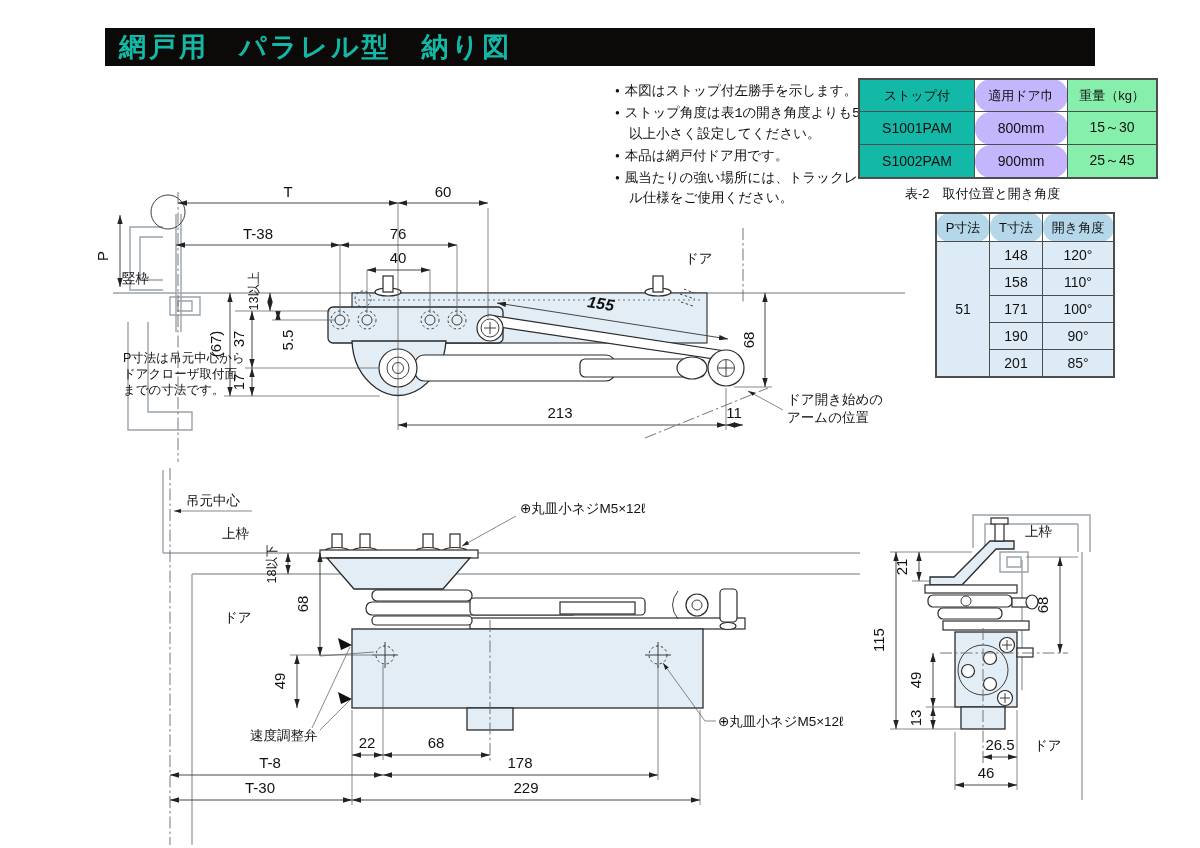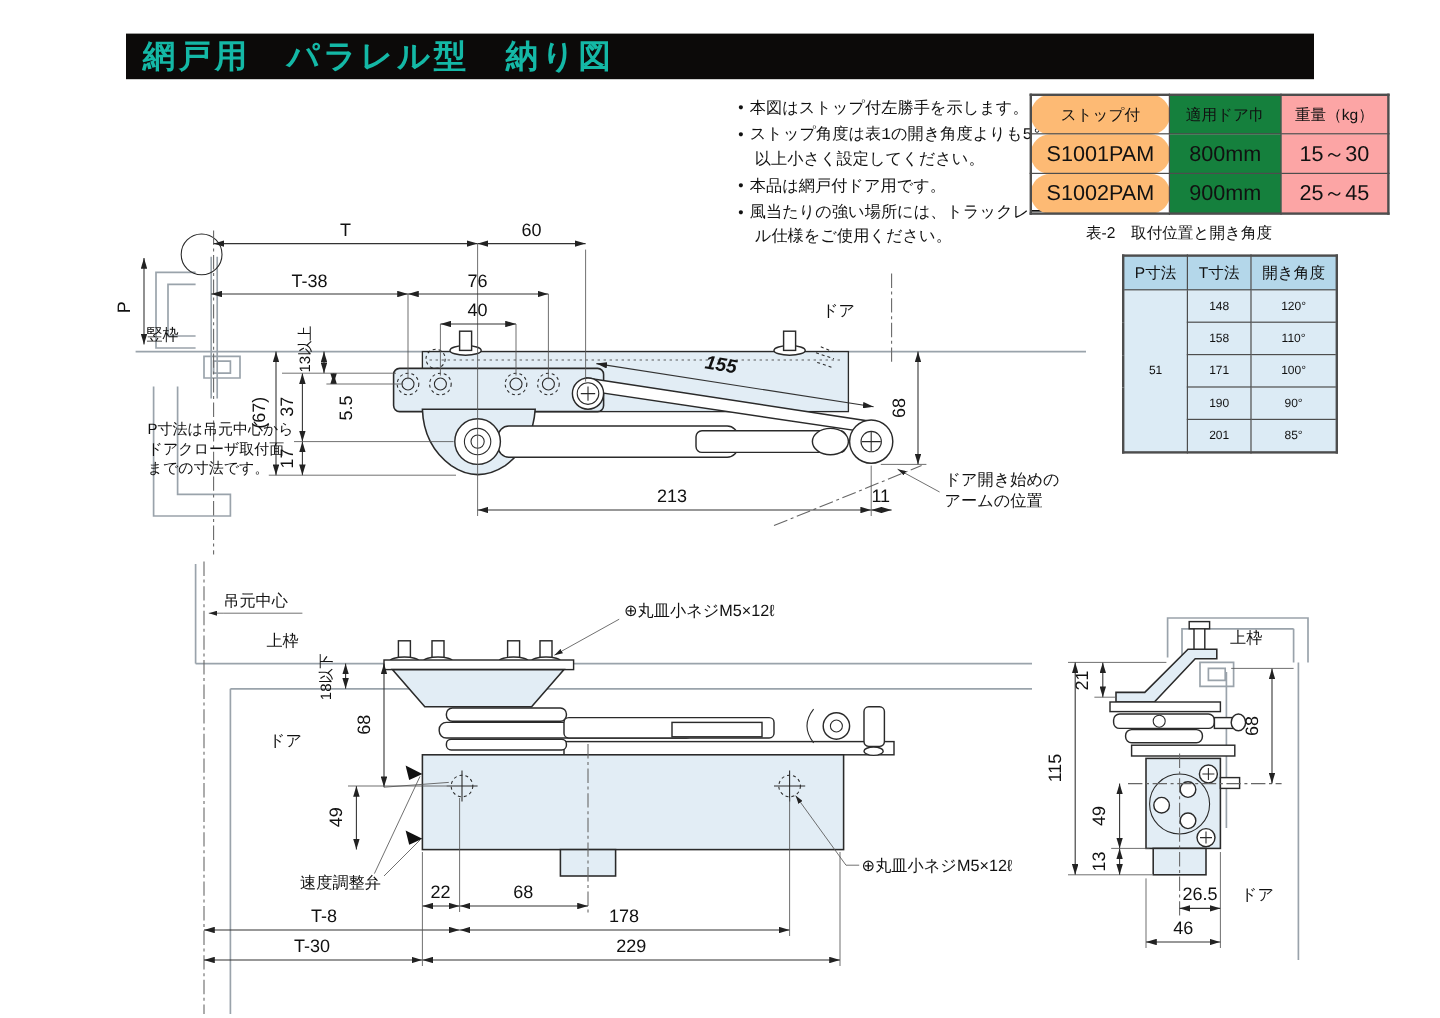--- a/index.html
+++ b/index.html
@@ -12,28 +12,28 @@
                  font-family:"Liberation Sans","DejaVu Sans",sans-serif;}
   
   .notes{position:absolute;left:615px;top:82px;width:258px;list-style:none;margin:0;padding:0;font-family:Liberation Mono, monospace;}
   .notes li{font-size:13.5px;line-height:1.5;padding-left:14px;text-indent:-14px;margin-bottom:2px;}
   .notes li::before{content:"●";font-size:8px;vertical-align:2px;margin-right:5px;}
   
   table{border-collapse:collapse;position:absolute;}
   th,td{border:1px solid #4d4d4d;text-align:center;font-weight:normal;}
   .spec{left:858px;top:78px;}
   .spec th{background:#b4d7ea;font-size:13px;height:29px;}
-  .spec td{font-size:18px;height:30px;}
-  .spec .c0{width:112px;background:#fdba74;border-radius:16px;}
-  .spec .c1{width:90px;background:#15803d;}
-  .spec .c2{width:86px;background:#fca5a5;}
+  .spec td{font-size:14px;height:30px;}
+  .spec .c0{width:112px;background:#14b8a6;}
+  .spec .c1{width:90px;background:#c4b5fd;border-radius:16px;}
+  .spec .c2{width:86px;background:#86efac;}
   .spec{border:2px solid #4d4d4d;}
   .angle{left:935px;top:212px;border:2px solid #4d4d4d;}
-  .angle th{background:#b4d7ea;font-size:13px;height:25px;}
-  .angle td{background:#dcebf5;font-size:10px;height:24px;}
+  .angle th{background:#b4d7ea;font-size:13px;height:25px;border-radius:14px;}
+  .angle td{background:#dcebf5;font-size:14px;height:24px;}
   .angle .a0{width:50px;}
   .angle .a1{width:50px;text-align:center;}
   .angle .a2{width:68px;}
   .tbl-caption{position:absolute;left:905px;top:185px;font-size:13px;}
   
   svg{position:absolute;left:0;top:0;}
   .dim{stroke:#333;stroke-width:0.9;fill:none;}
   .ext{stroke:#555;stroke-width:0.7;fill:none;}
   .cl{stroke:#666;stroke-width:0.9;fill:none;stroke-dasharray:12 3 2.5 3;}
   .gray{stroke:#9aa3ab;stroke-width:1.4;fill:none;}

